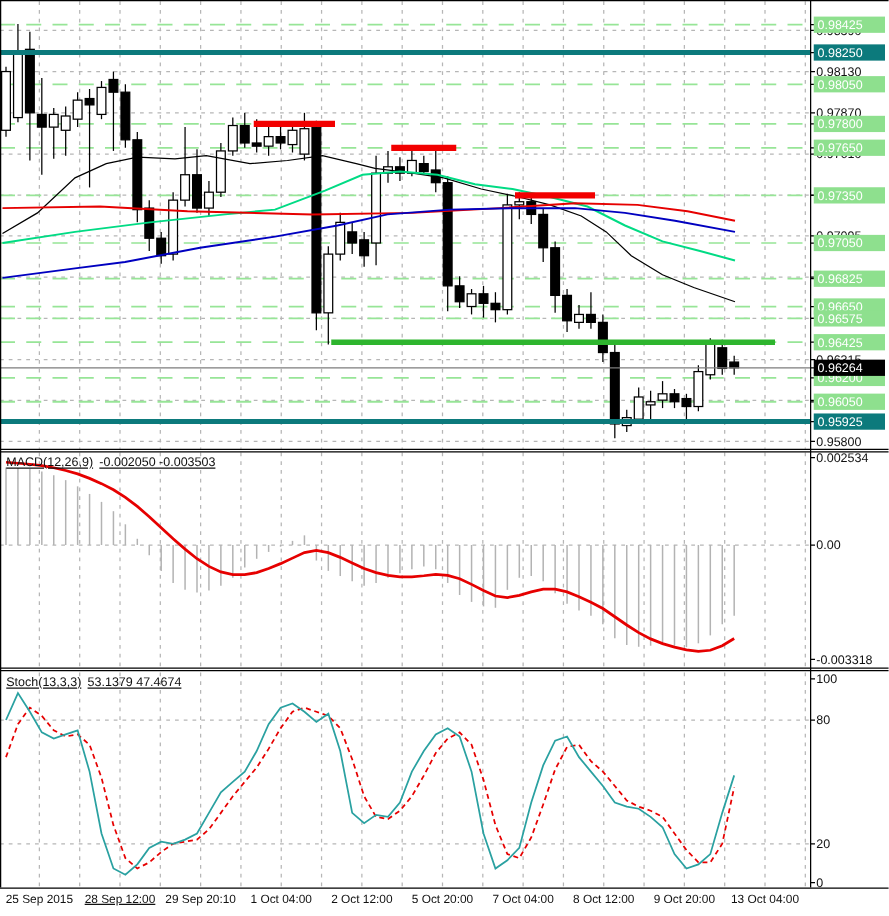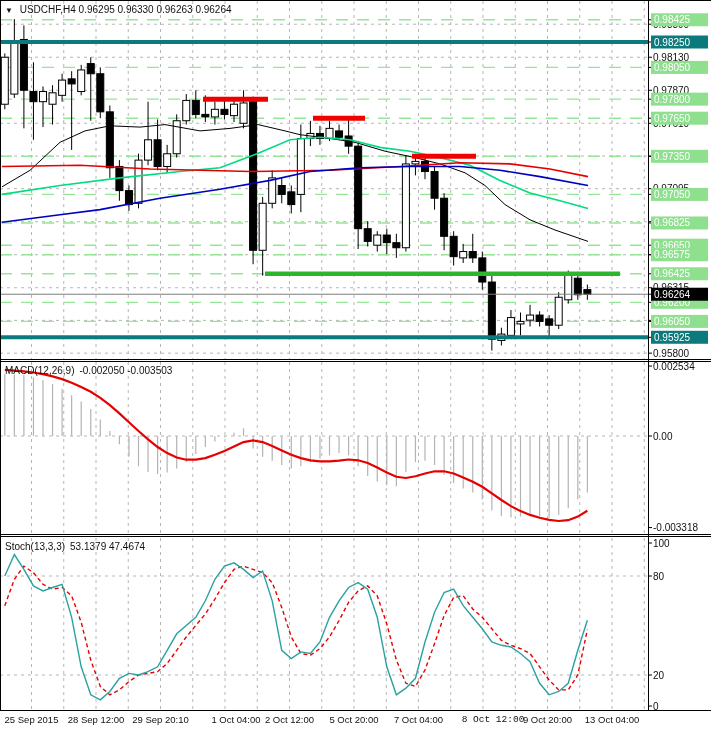--- a/index.html
+++ b/index.html
@@ -2,21 +2,21 @@
 <html><head>
 <meta charset="utf-8">
 <style>
   html,body{margin:0;padding:0;background:#fff;}
   body{width:711px;height:733px;overflow:hidden;font-family:"Liberation Sans",sans-serif;}
   .win{position:absolute;left:0;top:0;width:711px;height:733px;background:#fff;}
   #cv{position:absolute;left:0;top:0;}
   .ttl{position:absolute;left:5px;top:4px;font-size:10px;color:#111;white-space:nowrap;}
   .ttl .tri{font-size:8px;margin-right:4px;cursor:pointer;}
   .ilabel{position:absolute;left:5px;font-size:10px;color:#111;white-space:nowrap;}
-  .ilabel span{margin-right:5px;}
+  .ilabel span{margin-right:5px;text-decoration:underline;}
   #timeaxis{position:absolute;left:0;top:714px;width:600px;height:18px;font-size:9.5px;color:#111;}
   #timeaxis span{position:absolute;transform:translateX(-50%);white-space:nowrap;}
 </style>
 </head>
 <body>
 
 <div class="win">
   <svg id="cv" width="711" height="733">
       <line x1="31.5" y1="1" x2="31.5" y2="359" stroke="#b6b6b6" stroke-width="1" stroke-dasharray="3 4"></line>
       <line x1="31.5" y1="362" x2="31.5" y2="533" stroke="#b6b6b6" stroke-width="1" stroke-dasharray="3 4"></line>
@@ -387,36 +387,31 @@
       <text x="653" y="531.0768" font-size="10" fill="#111" font-family="Liberation Sans, sans-serif">-0.003318</text>
       <line x1="648" y1="543" x2="652" y2="543" stroke="#000" stroke-width="1"></line>
       <text x="653" y="546.5" font-size="10" fill="#111" font-family="Liberation Sans, sans-serif">100</text>
       <line x1="648" y1="576" x2="652" y2="576" stroke="#000" stroke-width="1"></line>
       <text x="653" y="579.5" font-size="10" fill="#111" font-family="Liberation Sans, sans-serif">80</text>
       <line x1="648" y1="675" x2="652" y2="675" stroke="#000" stroke-width="1"></line>
       <text x="653" y="678.5" font-size="10" fill="#111" font-family="Liberation Sans, sans-serif">20</text>
       <line x1="648" y1="706" x2="652" y2="706" stroke="#000" stroke-width="1"></line>
       <text x="653" y="709.5" font-size="10" fill="#111" font-family="Liberation Sans, sans-serif">0</text>
     </svg>
-  <div class="ttl">
-    <span class="tri">▼</span>
-    <span>USDCHF,H4</span>
-    <span>0.96295 0.96330 0.96263 0.96264</span>
-  </div>
   <div class="ilabel" style="top:365px">
     <span>MACD(12,26,9)</span><span>-0.002050 -0.003503</span>
   </div>
   <div class="ilabel" style="top:541px">
     <span>Stoch(13,3,3)</span><span>53.1379 47.4674</span>
   </div>
   <div id="timeaxis">
       <span style="left: 31.5px;">25 Sep 2015</span>
-      <span style="left: 96px;">28 Sep 12:00</span>
+      <span style="left: 96px; text-decoration: underline;">28 Sep 12:00</span>
       <span style="left: 160.5px;">29 Sep 20:10</span>
-      <span style="left: 236px;">1 Oct 04:00</span>
+      <span style="left: 225px;">1 Oct 04:00</span>
       <span style="left: 289.5px;">2 Oct 12:00</span>
       <span style="left: 354px;">5 Oct 20:00</span>
       <span style="left: 418.5px;">7 Oct 04:00</span>
-      <span style="left: 493px; font-family: Liberation Mono, monospace;">8 Oct 12:00</span>
+      <span style="left: 483px;">8 Oct 12:00</span>
       <span style="left: 547.5px;">9 Oct 20:00</span>
       <span style="left: 612px;">13 Oct 04:00</span>
     </div>
 </div>
 
 </body></html>

